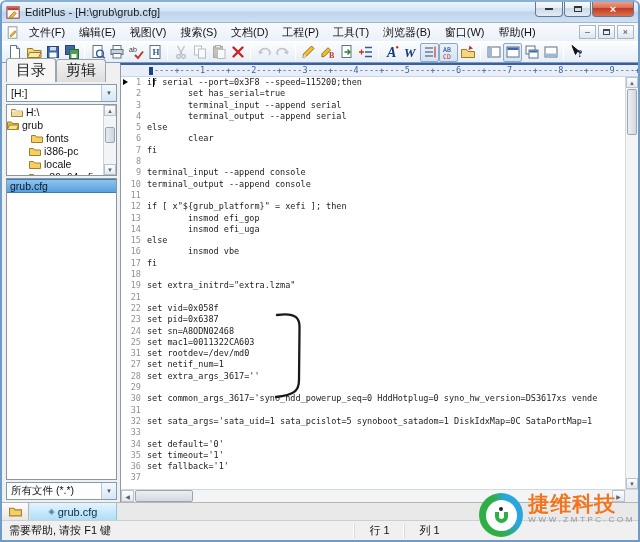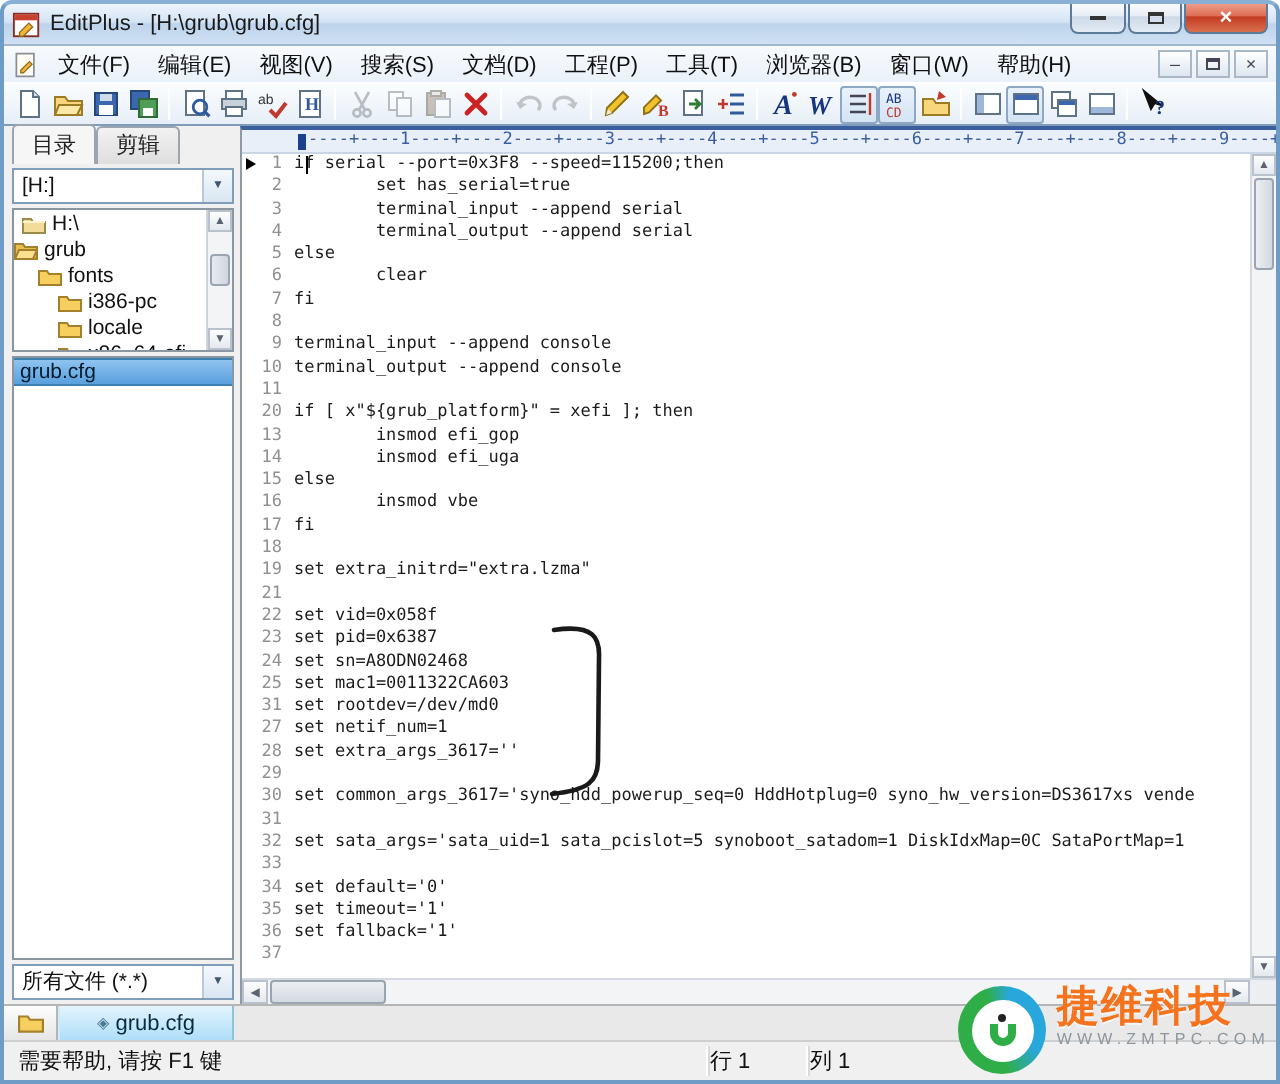--- a/index.html
+++ b/index.html
@@ -27,21 +27,21 @@
   .tb-btn{width:19px;height:19px;flex:none;display:flex;align-items:center;justify-content:center;border:1px solid transparent;border-radius:2px;}
   .tb-btn.pressed{background:#dcE9f6;background:linear-gradient(#e9f2fb,#d3e4f4);border-color:#8ca8c4;}
   .tb-btn.disabled{opacity:.5;filter:grayscale(60%);}
   .tb-sep{width:1px;height:16px;background:#c2cfdd;border-right:1px solid #fff;margin:0 3px;flex:none;}
   .tb-ic{display:flex;}
   
   .main{flex:1;display:flex;min-height:0;background:#eef2f7;border-top:1px solid #7f9cba;}
   
   .sidebar{width:118px;flex:none;display:flex;flex-direction:column;background:#f0f0f0;padding:0 0 0 2px;}
   .side-tabs{height:19px;flex:none;display:flex;align-items:flex-end;padding:2px 2px 0 2px;}
-  .side-tab{font-size:11px;padding:1px 9px 2px;border:1px solid #9aa5af;border-bottom:none;border-radius:3px 3px 0 0;background:linear-gradient(#f2f2f2,#dedede);color:#222;white-space:nowrap;}
+  .side-tab{font-size:15px;padding:1px 9px 2px;border:1px solid #9aa5af;border-bottom:none;border-radius:3px 3px 0 0;background:linear-gradient(#f2f2f2,#dedede);color:#222;white-space:nowrap;}
   .side-tab.active{background:#f6f6f6;position:relative;z-index:2;padding-top:2px;}
   .combo{height:18px;margin:2px 3px 2px 2px;background:#fff;border:1px solid #7f9db9;display:flex;align-items:center;}
   .combo-val{flex:1;font-size:10.5px;padding-left:4px;color:#111;white-space:nowrap;overflow:hidden;}
   .combo-btn{width:15px;height:100%;flex:none;border-left:1px solid #b7c9da;background:linear-gradient(#f4f8fc,#d9e6f2);display:flex;align-items:center;justify-content:center;font-size:6px;color:#40586e;}
   .tree-panel{height:72px;flex:none;margin:0 3px 2px 2px;background:#fff;border:1px solid #8a96a2;position:relative;overflow:hidden;}
   .tree-rows{position:absolute;left:0;top:0;right:13px;bottom:0;overflow:hidden;}
   .tree-row{height:13px;display:flex;align-items:center;gap:3px;font-size:10.5px;color:#111;white-space:nowrap;}
   .tree-scroll{position:absolute;right:0;top:0;bottom:0;width:13px;background:#f2f4f6;border-left:1px solid #cdd3da;}
   .scroll-arrow{height:11px;display:flex;align-items:center;justify-content:center;font-size:6px;color:#5a6470;background:linear-gradient(#fdfdfd,#e4e9ef);border:1px solid #b9c2cc;}
   .tree-scroll .up{position:absolute;top:0;left:0;right:0;}
@@ -73,21 +73,21 @@
   .hspacer{flex:1;}
   .hcorner{width:13px;height:12px;background:#eceef1;}
   
   .tabbar{height:18px;flex:none;display:flex;align-items:stretch;background:#e9e9e9;border-top:1px solid #b5b5b5;}
   .folder-btn{width:27px;flex:none;border-right:1px solid #b5b5b5;background:linear-gradient(#fdfdfd,#e6e6e6);display:flex;align-items:center;justify-content:center;}
   .doc-tab{width:88px;display:flex;align-items:center;justify-content:center;gap:3px;font-size:11px;color:#0a2a40;background:linear-gradient(#e3f4fe,#aedef8);border-right:1px solid #8fc2dd;border-left:1px solid #cfeafa;}
   .doc-tab .marker{font-size:8px;color:#4a7c94;}
   
   .statusbar{height:20px;flex:none;display:flex;align-items:center;background:#f0f0f0;border-top:1px solid #cfcfcf;font-size:11px;color:#111;}
   .sb-help{width:352px;flex:none;padding-left:7px;white-space:nowrap;overflow:hidden;}
-  .sb-cell{width:50px;flex:none;text-align:left;border-left:1px solid #d9d9d9;box-shadow:-1px 0 0 #fff;white-space:nowrap;}
+  .sb-cell{width:50px;flex:none;text-align:center;border-left:1px solid #d9d9d9;box-shadow:-1px 0 0 #fff;white-space:nowrap;}
   .sb-rest{flex:1;}
   
   .watermark{position:absolute;right:3px;bottom:3px;display:flex;align-items:flex-start;z-index:60;}
   .wm-logo{width:44px;height:44px;border-radius:50%;background:conic-gradient(from 210deg,#2fae47 0 35%,#28a7dc 45% 75%,#2fae47 90%);display:flex;align-items:center;justify-content:center;flex:none;}
   .wm-inner{width:31px;height:31px;border-radius:50%;background:#fff;display:flex;flex-direction:column;align-items:center;justify-content:center;}
   .wm-dot{width:4px;height:4px;border-radius:50%;background:#222;margin-bottom:1px;}
   .wm-u{width:13px;height:11px;border:4px solid #2fae47;border-top:none;border-radius:0 0 11px 11px;}
   .wm-text{margin-left:5px;}
   .wm-name{font-size:21px;font-weight:bold;color:#f4731c;letter-spacing:1px;line-height:1;white-space:nowrap;text-shadow:0 1px 0 rgba(255,255,255,.6);}
   .wm-site{font-size:8px;color:#8d969e;letter-spacing:2.6px;margin-top:1px;white-space:nowrap;}
@@ -416,21 +416,21 @@
             </div>
             <div class="tree-row" style="">
               <span style="display:flex">
                 <svg width="12" height="10" viewBox="0 0 12 10">
                   <path d="M.5 2h4l1 1.5h6v6H.5z" fill="#e8bd4e" stroke="#a3812c"></path>
                   <path d="M.5 9.5L2.5 5h9L9.5 9.5z" fill="#fadf8f" stroke="#a3812c"></path>
                 </svg>
               </span>
               <span>grub</span>
             </div>
-            <div class="tree-row" style="padding-left: 12px;">
+            <div class="tree-row" style="padding-left: 24px;">
               <span style="display:flex">
                 <svg width="12" height="10" viewBox="0 0 12 10">
                   <path d="M.5 2.5h4l1 1.5h6v5.5H.5z" fill="#f6cf5f" stroke="#a3812c"></path>
                 </svg>
               </span>
               <span>fonts</span>
             </div>
             <div class="tree-row" style="padding-left: 22px;">
               <span style="display:flex">
                 <svg width="12" height="10" viewBox="0 0 12 10">
@@ -520,21 +520,21 @@
             </div>
             <div class="crow">
               <span class="ln">10</span>
               <span class="ct">terminal_output --append console</span>
             </div>
             <div class="crow">
               <span class="ln">11</span>
               <span class="ct"></span>
             </div>
             <div class="crow">
-              <span class="ln">20</span>
+              <span class="ln">12</span>
               <span class="ct">if [ x"${grub_platform}" = xefi ]; then</span>
             </div>
             <div class="crow">
               <span class="ln">13</span>
               <span class="ct">        insmod efi_gop</span>
             </div>
             <div class="crow">
               <span class="ln">14</span>
               <span class="ct">        insmod efi_uga</span>
             </div>

